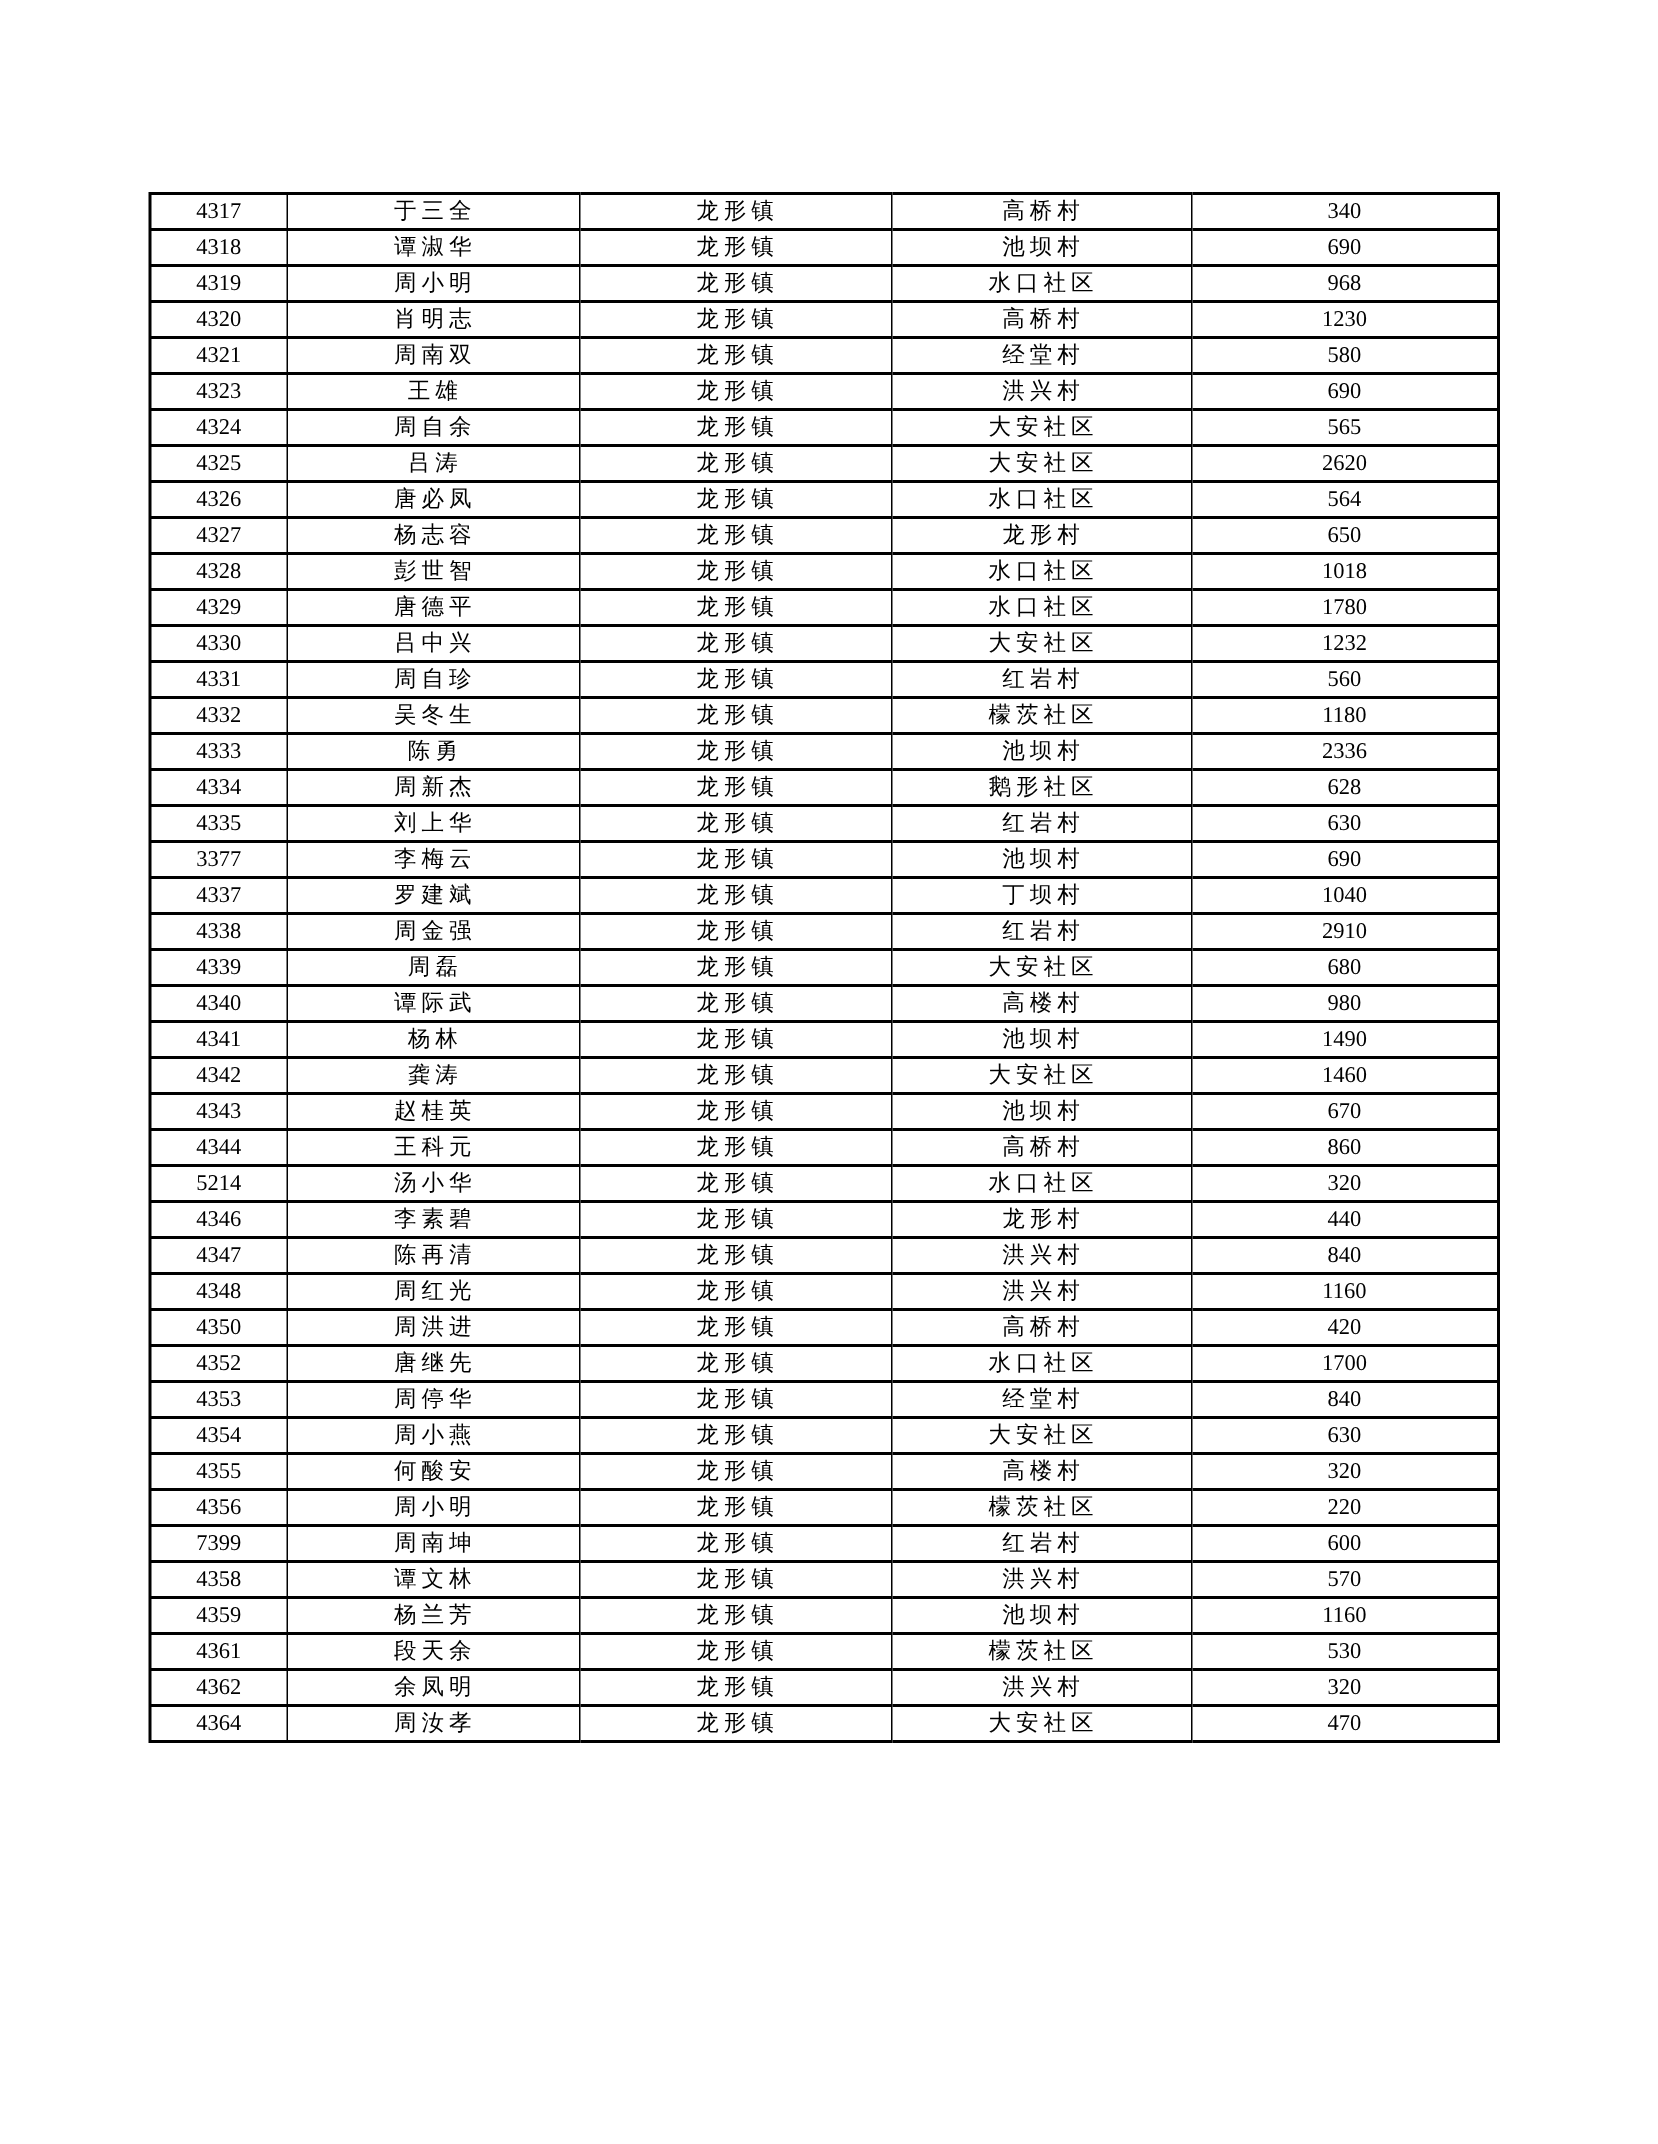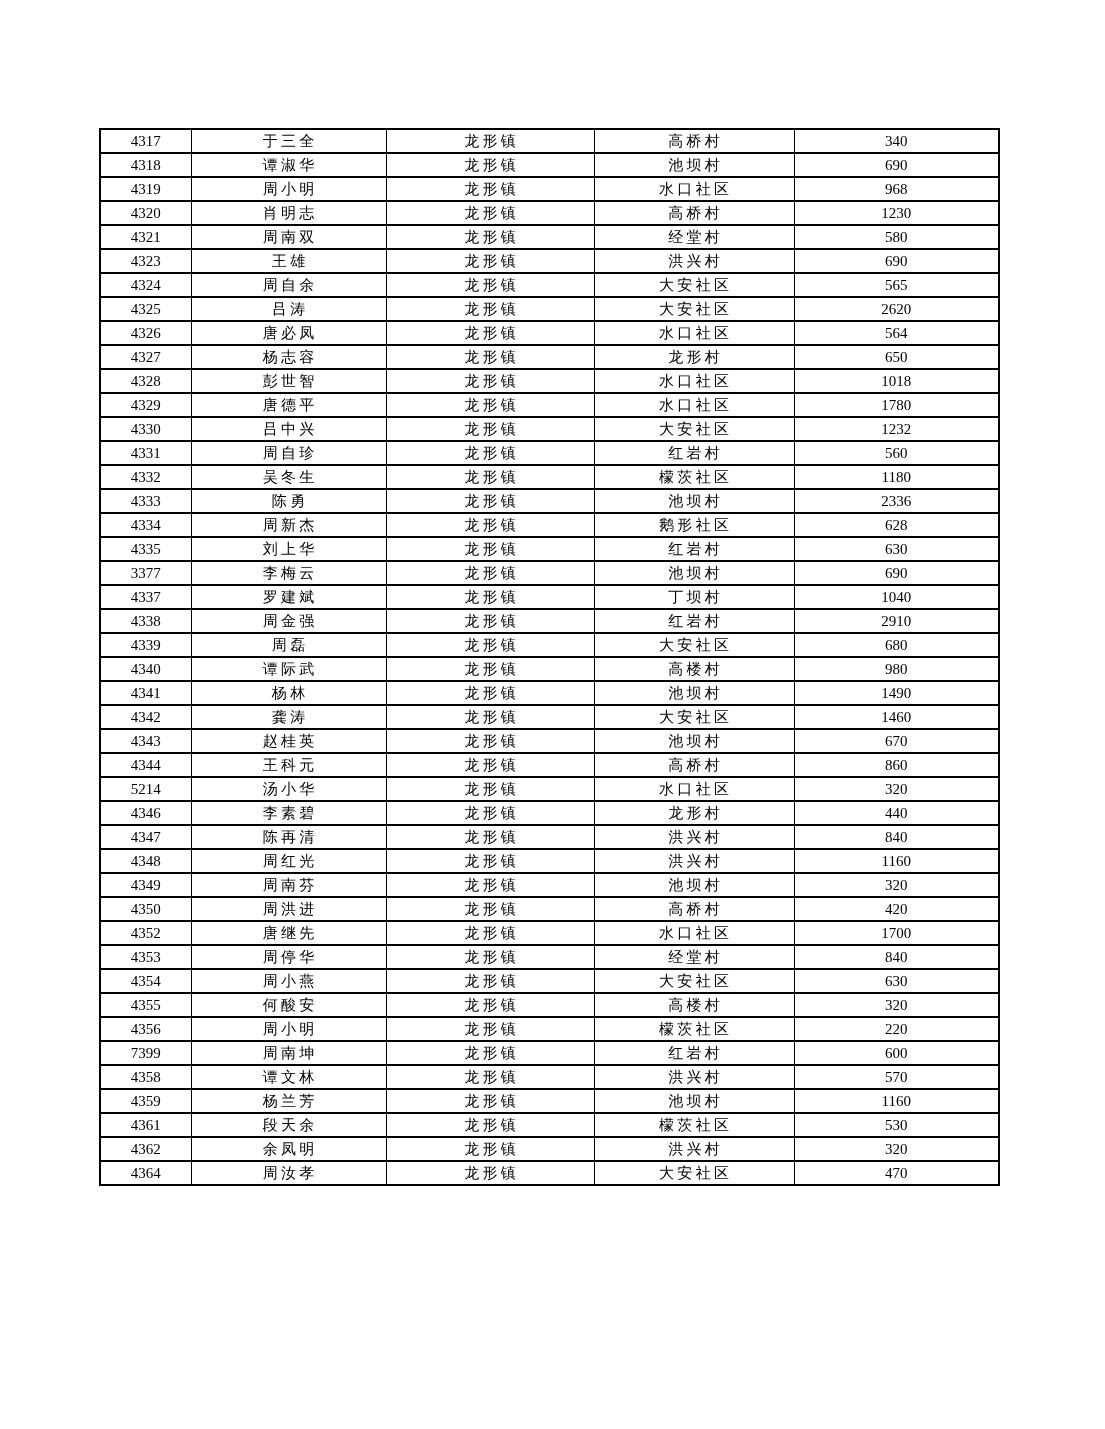--- a/index.html
+++ b/index.html
@@ -270,27 +270,20 @@
           <td class="c-amount">840</td>
         </tr>
         <tr>
           <td class="c-id">4348</td>
           <td class="c-name">周红光</td>
           <td class="c-town">龙形镇</td>
           <td class="c-village">洪兴村</td>
           <td class="c-amount">1160</td>
         </tr>
         <tr>
-          <td class="c-id">4349</td>
-          <td class="c-name">周南芬</td>
-          <td class="c-town">龙形镇</td>
-          <td class="c-village">池坝村</td>
-          <td class="c-amount">320</td>
-        </tr>
-        <tr>
           <td class="c-id">4350</td>
           <td class="c-name">周洪进</td>
           <td class="c-town">龙形镇</td>
           <td class="c-village">高桥村</td>
           <td class="c-amount">420</td>
         </tr>
         <tr>
           <td class="c-id">4352</td>
           <td class="c-name">唐继先</td>
           <td class="c-town">龙形镇</td>

